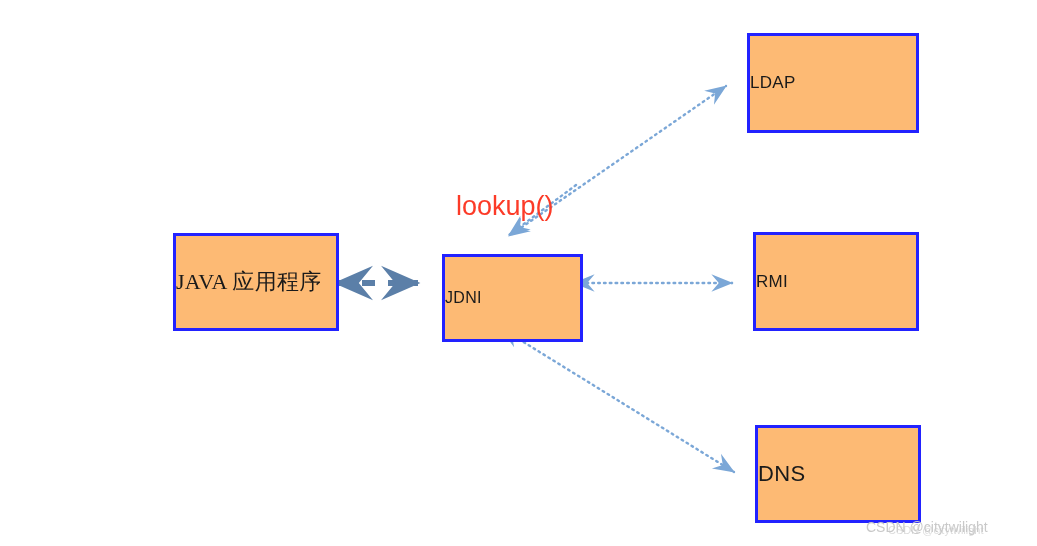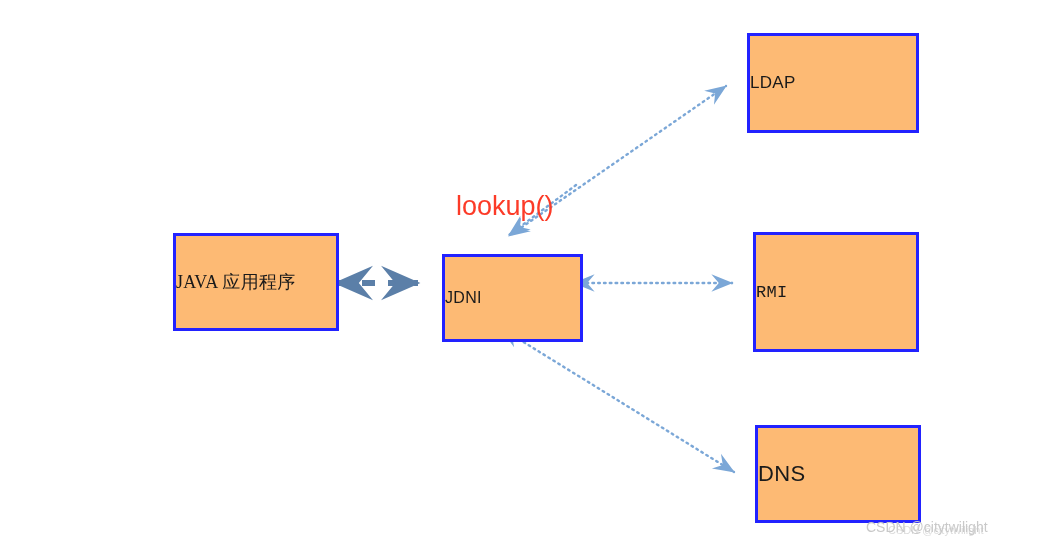--- a/index.html
+++ b/index.html
@@ -38,28 +38,28 @@
     letter-spacing: 0.3px;
     z-index: 2;
     margin-left: 15px;
   }
   .node-label {
     display: inline-block;
     white-space: nowrap;
   }
   #node-java { left: 158px; top: 233px; width: 166px; height: 98px; }
   #node-java .node-label {
-    font-size: 18px;
+    font-size: 22px;
     font-family: "Liberation Serif", serif;
   }
   #node-jdni { left: 427px; top: 254px; width: 141px; height: 88px; }
   #node-jdni .node-label { font-size: 16px; }
   #node-ldap { left: 732px; top: 33px; width: 172px; height: 100px; }
   #node-ldap .node-label { font-size: 17px; }
-  #node-rmi  { left: 738px; top: 232px; width: 166px; height: 120px; font-family: Liberation Mono, monospace; }
+  #node-rmi  { left: 738px; top: 232px; width: 166px; height: 99px; }
   #node-rmi .node-label { font-size: 17px; }
   #node-dns  { left: 740px; top: 425px; width: 166px; height: 98px; }
   #node-dns .node-label { font-size: 22px; }
 
   #lookup-label {
     position: absolute;
     left: 437px;
     top: 191px;
     color: #fc3b28;
     font-size: 27px;

